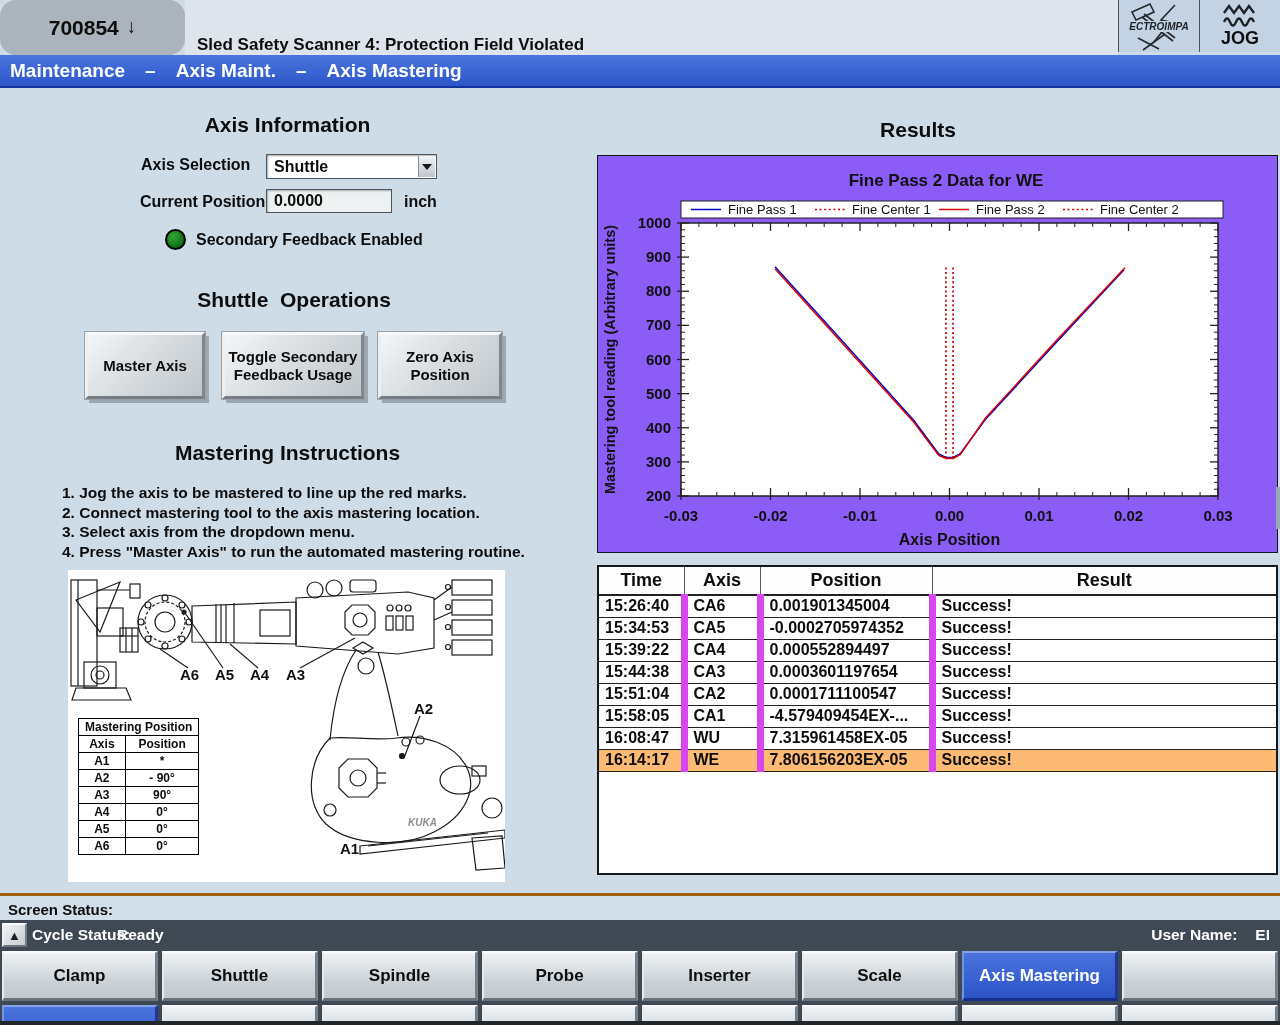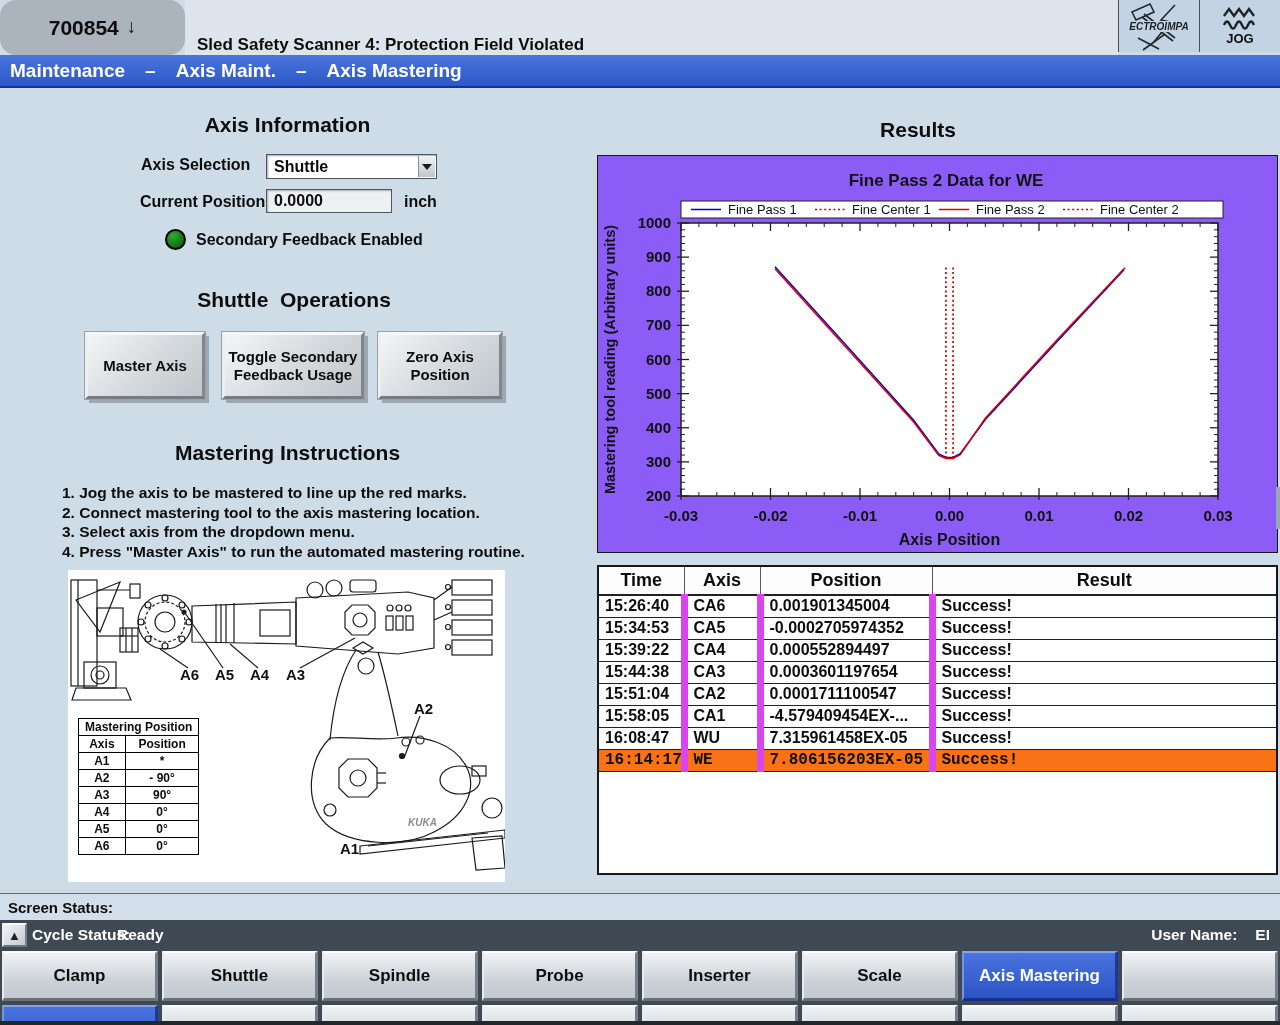--- a/index.html
+++ b/index.html
@@ -68,21 +68,21 @@
     font-family:"Liberation Sans",sans-serif; }
   #results-table th { height:28px; font-size:18px; font-weight:700; text-align:center;
     border-right:1px solid #5a5a5a; border-bottom:2px solid #222; background:#fdfdfd; }
   #results-table th:last-child { border-right:none; }
   #results-table td { height:22px; font-size:16px; font-weight:700; padding:0 0 0 6px;
     border-right:7px solid #d946ef; border-bottom:1px solid #222; white-space:nowrap; overflow:hidden; }
   #results-table td:last-child { border-right:none; }
 
   
   #screen-status { top:893px; left:0; width:1280px; height:27px; background:#d2dee9;
-    border-top:1px solid #a16207; font-size:15px; font-weight:700; padding:5px 0 0 8px; }
+    border-top:3px solid #a16207; font-size:15px; font-weight:700; padding:5px 0 0 8px; }
   #cycle-bar { top:920px; left:0; width:1280px; height:30px; background:#3f4953; color:#fff;
     font-size:15.5px; font-weight:700; }
   #collapse-btn { position:absolute; left:2px; top:3px; width:25px; height:24px;
     background:linear-gradient(135deg,#f2f4f6,#c3cad0); border-top:2px solid #fafbfc;
     border-left:2px solid #eceef0; border-right:2px solid #767e86; border-bottom:2px solid #6a727a;
     color:#1b2026; display:flex; align-items:center; justify-content:center; font-size:13px; cursor:pointer; }
   #cycle-label { position:absolute; left:32px; top:6px; }
   #cycle-value { position:absolute; left:117px; top:6px; }
   #user-box { position:absolute; right:10px; top:6px; display:flex; gap:18px; }
 
@@ -127,21 +127,21 @@
       <text x="36" y="29" text-anchor="middle" font-size="10" font-weight="bold" font-style="italic" font-family="Liberation Serif, serif" fill="#1c2126">ECTROIMPA</text>
     </svg>
   </div>
   <div class="icon-box">
     <svg width="38" height="24" viewBox="0 0 38 24">
       <g stroke="#1e2328" stroke-width="2.4" fill="none">
         <polyline points="3,10 8,3 13,10 18,3 23,10 28,3 33,10"></polyline>
         <path d="M3,19 q3,-7 6,0 t6,0 t6,0 t6,0 t6,0"></path>
       </g>
     </svg>
-    <div style="font-size:13px;font-weight:700;margin-top:1px;">JOG</div>
+    <div style="font-size:18px;font-weight:700;margin-top:1px;">JOG</div>
   </div>
 </div>
 
 <div id="breadcrumb" class="abs">
   <span>Maintenance</span>
   <span>–</span>
   <span>Axis Maint.</span>
   <span>–</span>
   <span>Axis Mastering</span>
 </div>
@@ -568,21 +568,21 @@
           <td>CA1</td>
           <td>-4.579409454EX-...</td>
           <td>Success!</td>
         </tr>
         <tr>
           <td>16:08:47</td>
           <td>WU</td>
           <td>7.315961458EX-05</td>
           <td>Success!</td>
         </tr>
-        <tr style="background: #f97316; font-family: Liberation Mono, monospace;">
+        <tr style="background: #fdba74;">
           <td>16:14:17</td>
           <td>WE</td>
           <td>7.806156203EX-05</td>
           <td>Success!</td>
         </tr>
       </tbody>
   </table>
 </div>
 
 <div id="scroll-notch" class="abs"></div>

